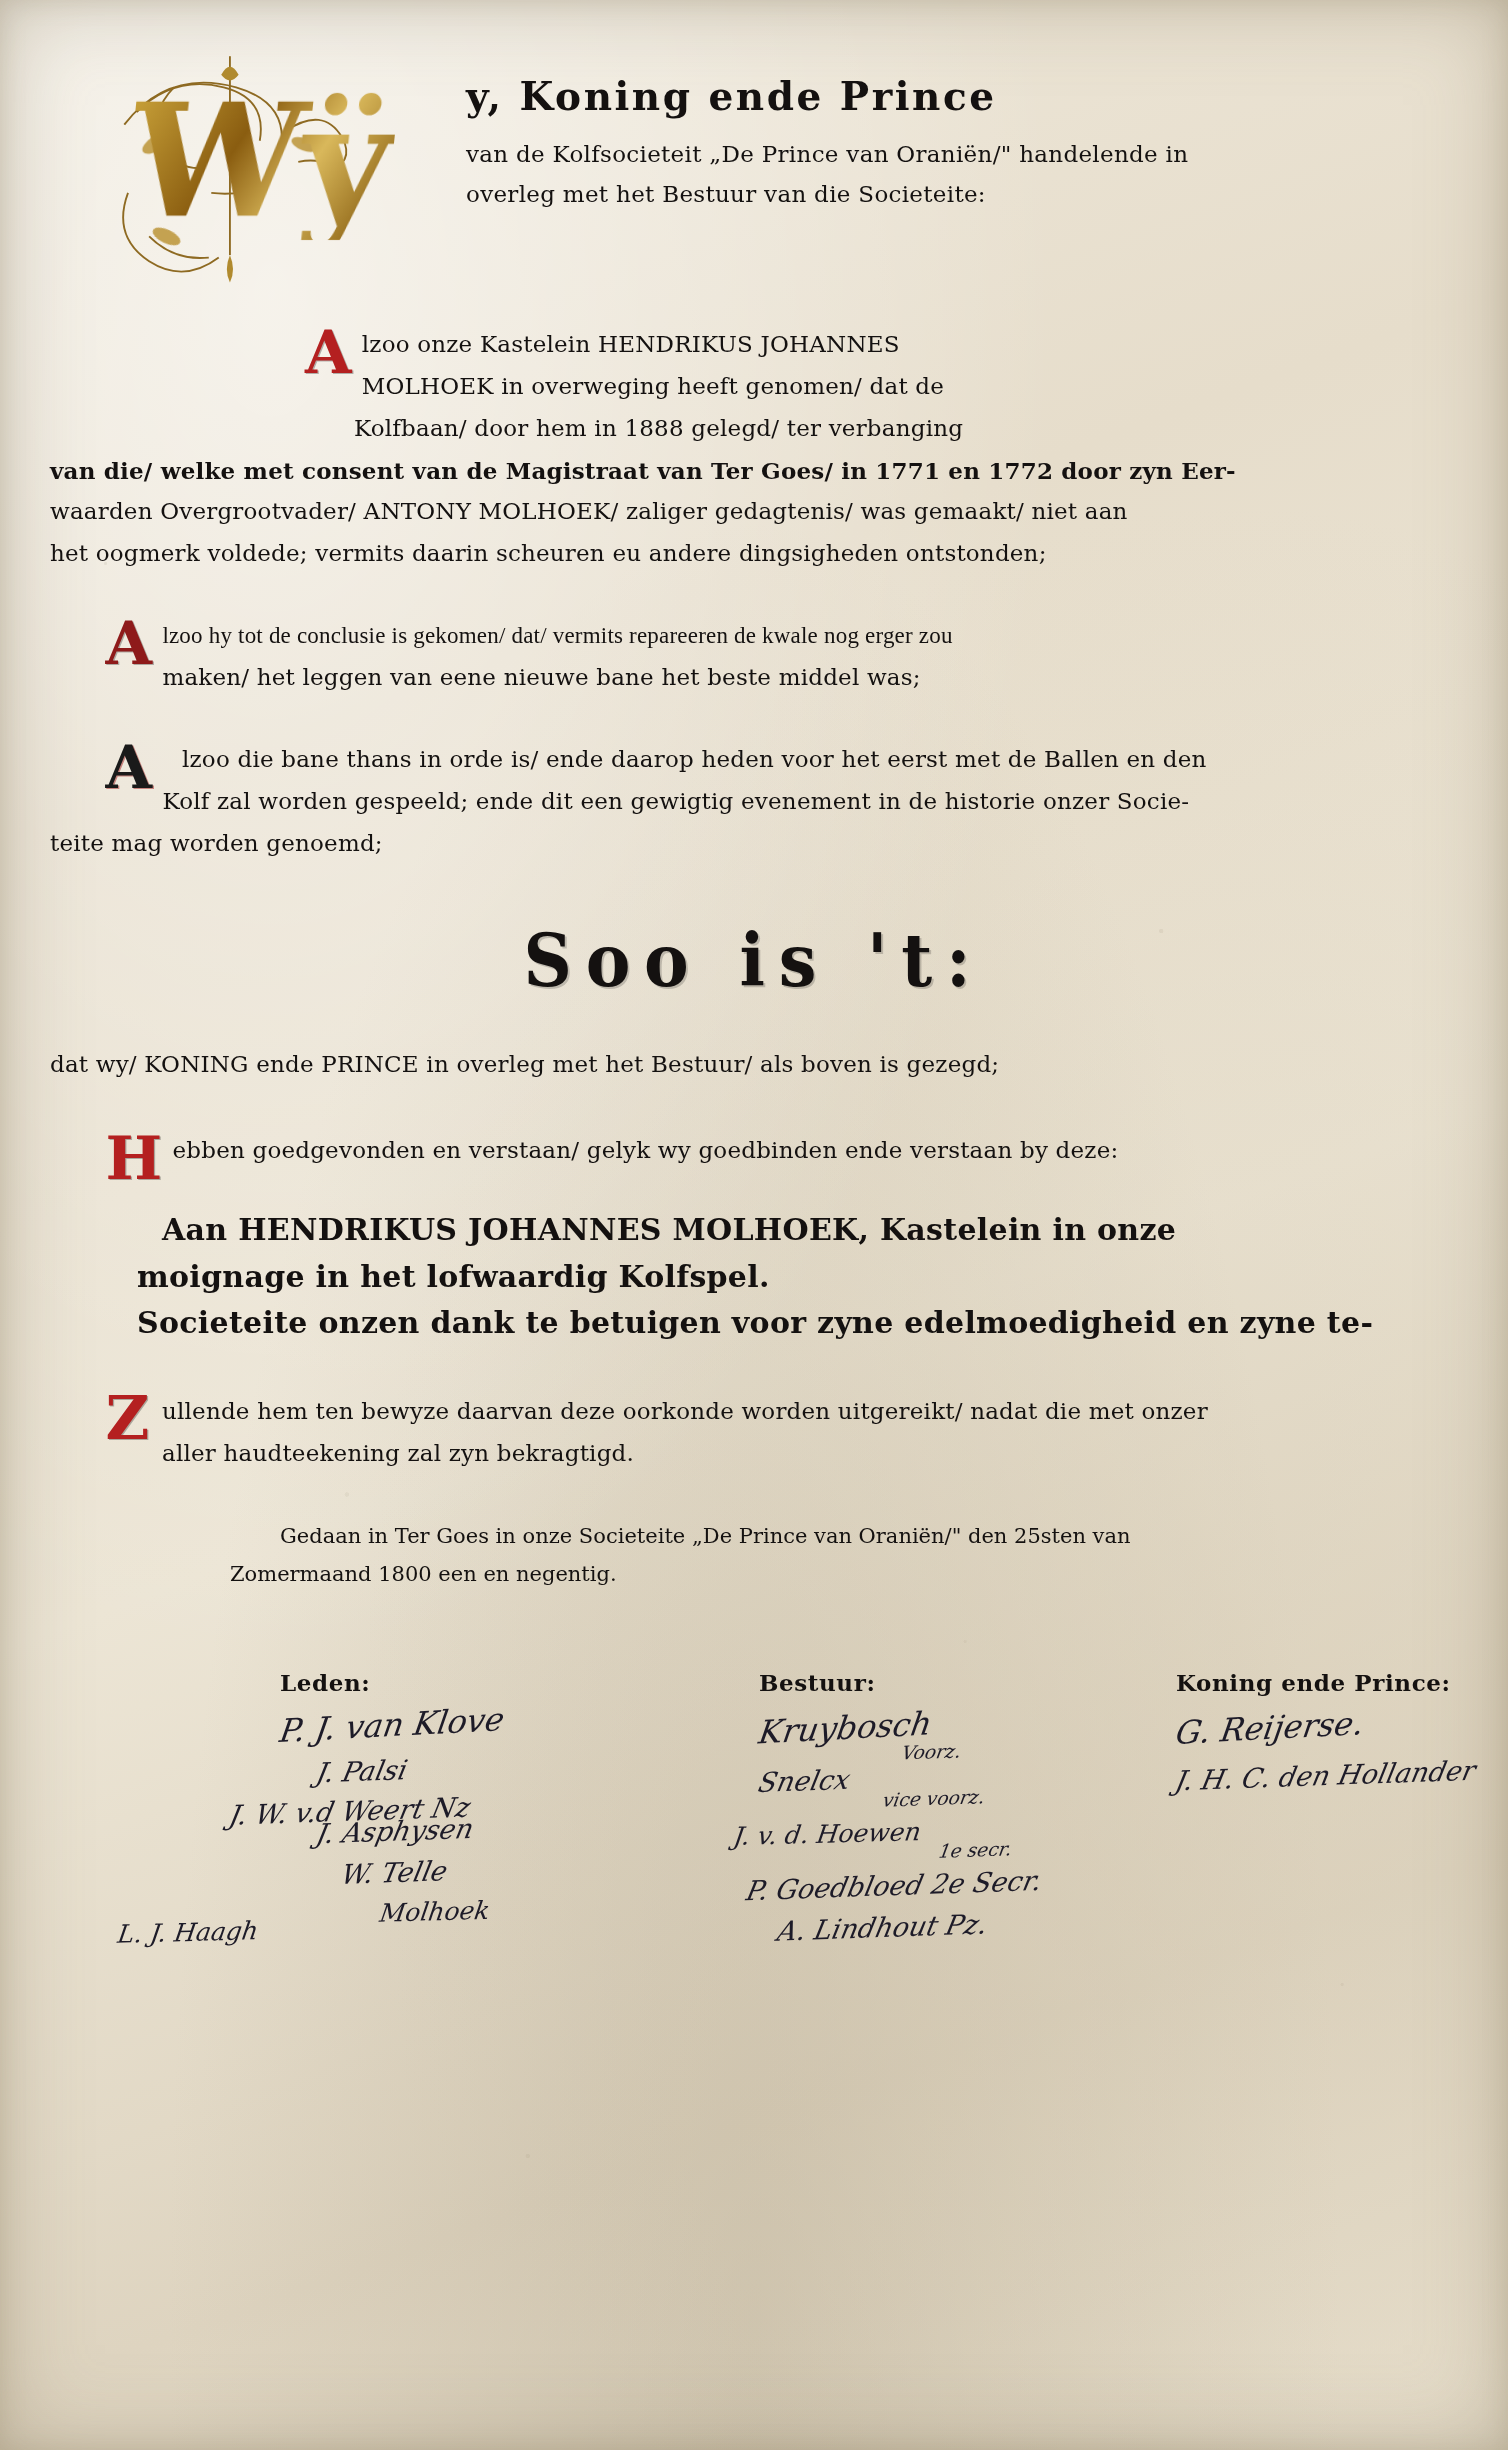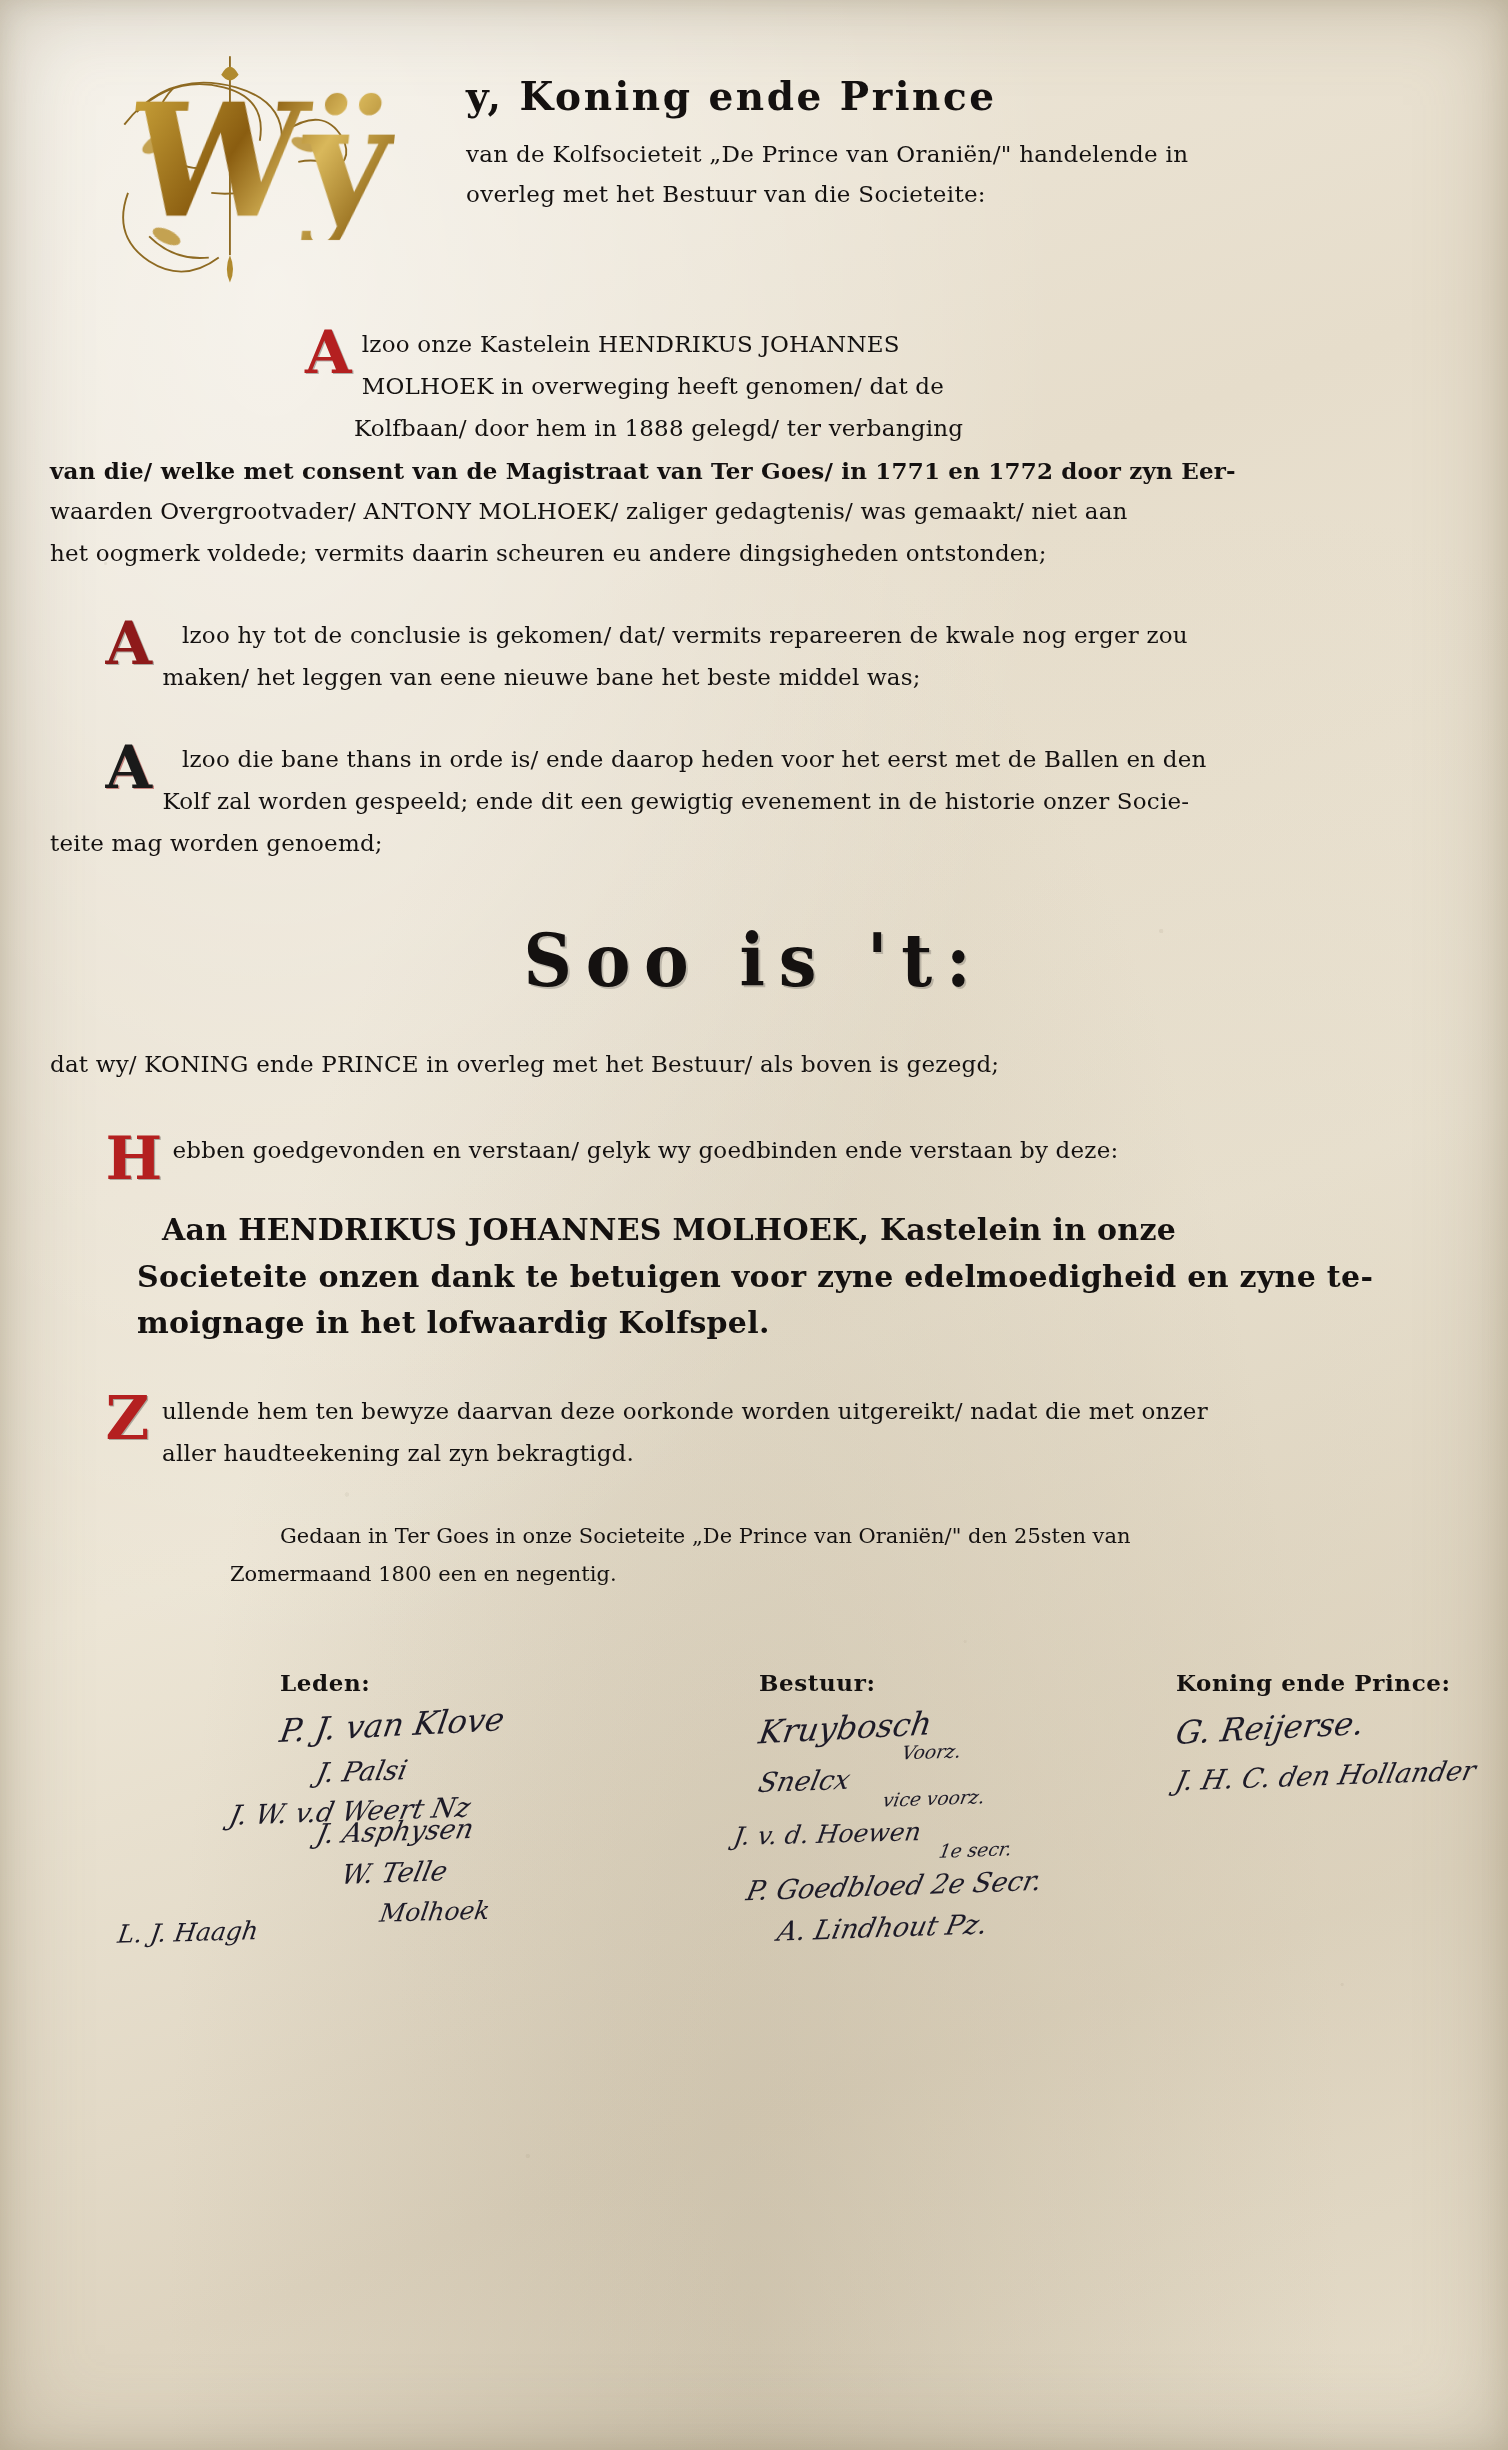--- a/index.html
+++ b/index.html
@@ -260,21 +260,21 @@
       <span class="para-first" style="margin-left:0;">lzoo onze Kastelein HENDRIKUS JOHANNES</span>
       <span style="display:block;margin-left:236px;">MOLHOEK in overweging heeft genomen/ dat de</span>
       <span style="display:block;margin-left:236px;">Kolfbaan/ door hem in 1888 gelegd/ ter verbanging</span>
       <span style="display:block;margin-left:-68px;font-weight:bold;">van die/ welke met consent van de Magistraat van Ter Goes/ in 1771 en 1772 door zyn Eer-</span>
       <span style="display:block;margin-left:-68px;">waarden Overgrootvader/ ANTONY MOLHOEK/ zaliger gedagtenis/ was gemaakt/ niet aan</span>
       <span style="display:block;margin-left:-68px;">het oogmerk voldede; vermits daarin scheuren eu andere dingsigheden ontstonden;</span>
     </div>
 
     <div class="para" style="margin-top:40px;">
       <span class="drop dk" style="margin-left:-12.4px;">A</span>
-      <span style="display:block;margin-left:64px;">lzoo hy tot de conclusie is gekomen/ dat/ vermits repareeren de kwale nog erger zou</span>
+      <span style="display:block;margin-left:44px;font-family:Liberation Serif, serif;">lzoo hy tot de conclusie is gekomen/ dat/ vermits repareeren de kwale nog erger zou</span>
       <span style="display:block;margin-left:44px;">maken/ het leggen van eene nieuwe bane het beste middel was;</span>
     </div>
 
     <div class="para" style="margin-top:40px;">
       <span class="drop blk" style="margin-left:-12.4px;">A</span>
       <span style="display:block;margin-left:64px;">lzoo die bane thans in orde is/ ende daarop heden voor het eerst met de Ballen en den</span>
       <span style="display:block;margin-left:44px;">Kolf zal worden gespeeld; ende dit een gewigtig evenement in de historie onzer Socie-</span>
       <span style="display:block;margin-left:-68px;">teite mag worden genoemd;</span>
     </div>
 
@@ -286,22 +286,22 @@
       <span>dat wy/ KONING ende PRINCE in overleg met het Bestuur/ als boven is gezegd;</span>
     </div>
 
     <div class="para" style="margin-top:44px;">
       <span class="drop" style="margin-left:-12.4px;">H</span>
       <span style="display:block;margin-left:44px;">ebben goedgevonden en verstaan/ gelyk wy goedbinden ende verstaan by deze:</span>
     </div>
 
     <div class="emph">
       <div>Aan HENDRIKUS JOHANNES MOLHOEK, Kastelein in onze</div>
+      <div style="margin-left:-25px;">moignage in het lofwaardig Kolfspel.</div>
       <div style="margin-left:-25px;">Societeite onzen dank te betuigen voor zyne edelmoedigheid en zyne te-</div>
-      <div style="margin-left:-25px;">moignage in het lofwaardig Kolfspel.</div>
     </div>
 
     <div class="para" style="margin-top:44px;">
       <span class="drop" style="margin-left:-12.4px;">Z</span>
       <span style="display:block;margin-left:44px;">ullende hem ten bewyze daarvan deze oorkonde worden uitgereikt/ nadat die met onzer</span>
       <span style="display:block;margin-left:44px;">aller haudteekening zal zyn bekragtigd.</span>
     </div>
 
     <div class="closing">
       <div>Gedaan in Ter Goes in onze Societeite „De Prince van Oraniën/" den 25sten van</div>

